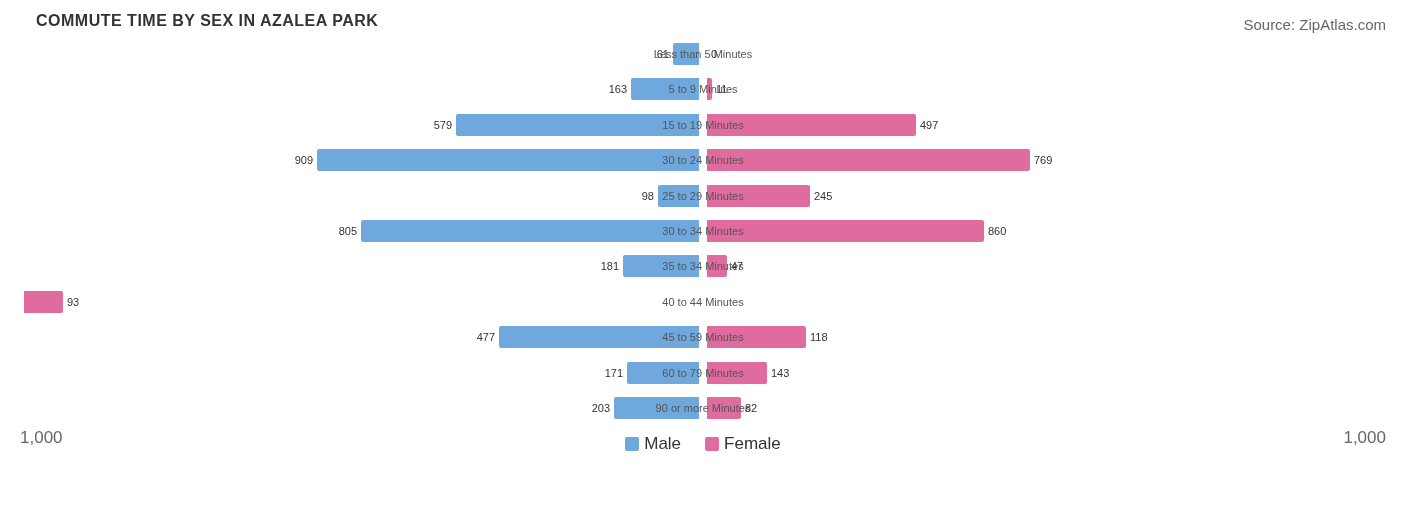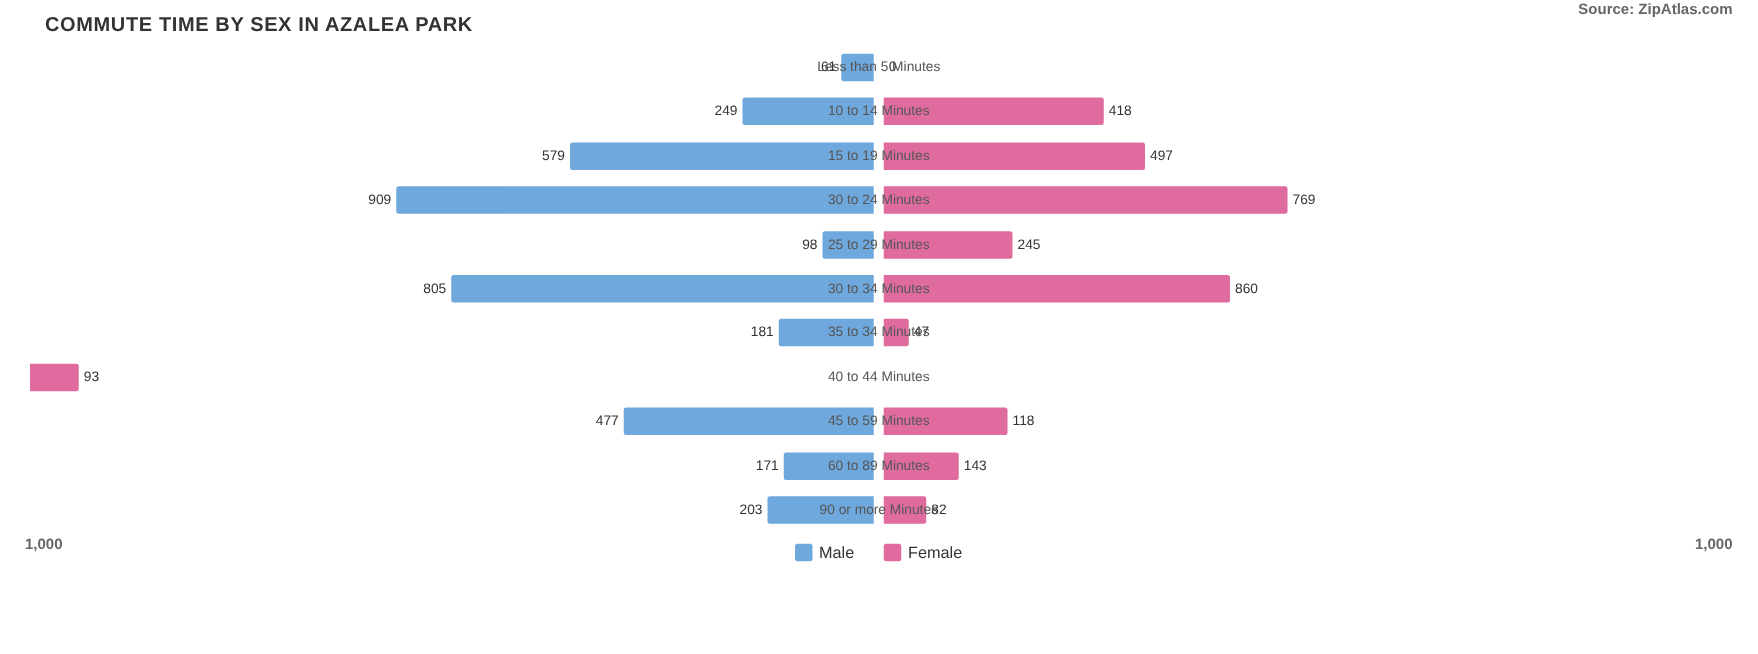--- a/index.html
+++ b/index.html
@@ -20,25 +20,24 @@
       font-size: 16px;
       font-weight: bold;
       text-transform: uppercase;
       letter-spacing: 0.5px;
       color: #333;
       margin-bottom: 8px;
       margin-left: 16px;
     }
     .source {
       position: absolute;
-      top: 0;
+      top: 16px;
       right: 20px;
-      font-size: 12px;
+      font-size: 15px;
       color: #666;
-      font-weight: bold;
     }
     .chart-area {
       position: relative;
       width: 100%;
       height: calc(100% - 55px);
     }
     .rows-container {
       width: 100%;
       height: calc(100% - 30px);
       display: flex;
@@ -106,35 +105,34 @@
       text-align: center;
       width: 140px;
     }
     .axis-labels {
       display: flex;
       justify-content: space-between;
       margin-top: 4px;
       padding: 0 0;
     }
     .axis-label {
-      font-size: 12px;
+      font-size: 17px;
       color: #666;
-      font-weight: bold;
     }
     .legend {
       display: flex;
       justify-content: center;
       gap: 24px;
       margin-top: 6px;
     }
     .legend-item {
       display: flex;
       align-items: center;
       gap: 5px;
-      font-size: 13px;
+      font-size: 17px;
       color: #333;
     }
     .legend-box {
       width: 14px;
       height: 14px;
       border-radius: 2px;
     }
   </style>
 </head>
 <body>
@@ -151,27 +149,27 @@
             <div class="bar-left" style="width: 26px; background: rgb(111, 168, 220);"></div>
           </div>
           <div class="center-label">Less than 5 Minutes</div>
           <div class="right-section">
             <div class="bar-right" style="width: 0px; background: rgb(224, 108, 159);"></div>
             <span class="label-right">0</span>
           </div>
         </div>
         <div class="bar-row">
           <div class="left-section">
-            <span class="label-left">249</span>
-            <div class="bar-left" style="width: 105px; background: rgb(111, 168, 220);"></div>
-          </div>
-          <div class="center-label">10 to 14 Minutes</div>
-          <div class="right-section">
-            <div class="bar-right" style="width: 176px; background: rgb(224, 108, 159);"></div>
-            <span class="label-right">418</span>
+            <span class="label-left">163</span>
+            <div class="bar-left" style="width: 68px; background: rgb(111, 168, 220);"></div>
+          </div>
+          <div class="center-label">5 to 9 Minutes</div>
+          <div class="right-section">
+            <div class="bar-right" style="width: 5px; background: rgb(224, 108, 159);"></div>
+            <span class="label-right">11</span>
           </div>
         </div>
         <div class="bar-row">
           <div class="left-section">
             <span class="label-left">579</span>
             <div class="bar-left" style="width: 243px; background: rgb(111, 168, 220);"></div>
           </div>
           <div class="center-label">15 to 19 Minutes</div>
           <div class="right-section">
             <div class="bar-right" style="width: 209px; background: rgb(224, 108, 159);"></div>
@@ -238,21 +236,21 @@
           <div class="right-section">
             <div class="bar-right" style="width: 99px; background: rgb(224, 108, 159);"></div>
             <span class="label-right">118</span>
           </div>
         </div>
         <div class="bar-row">
           <div class="left-section">
             <span class="label-left">171</span>
             <div class="bar-left" style="width: 72px; background: rgb(111, 168, 220);"></div>
           </div>
-          <div class="center-label">60 to 89 Minutes</div>
+          <div class="center-label">60 to 79 Minutes</div>
           <div class="right-section">
             <div class="bar-right" style="width: 60px; background: rgb(224, 108, 159);"></div>
             <span class="label-right">143</span>
           </div>
         </div>
         <div class="bar-row">
           <div class="left-section">
             <span class="label-left">203</span>
             <div class="bar-left" style="width: 85px; background: rgb(111, 168, 220);"></div>
           </div>

